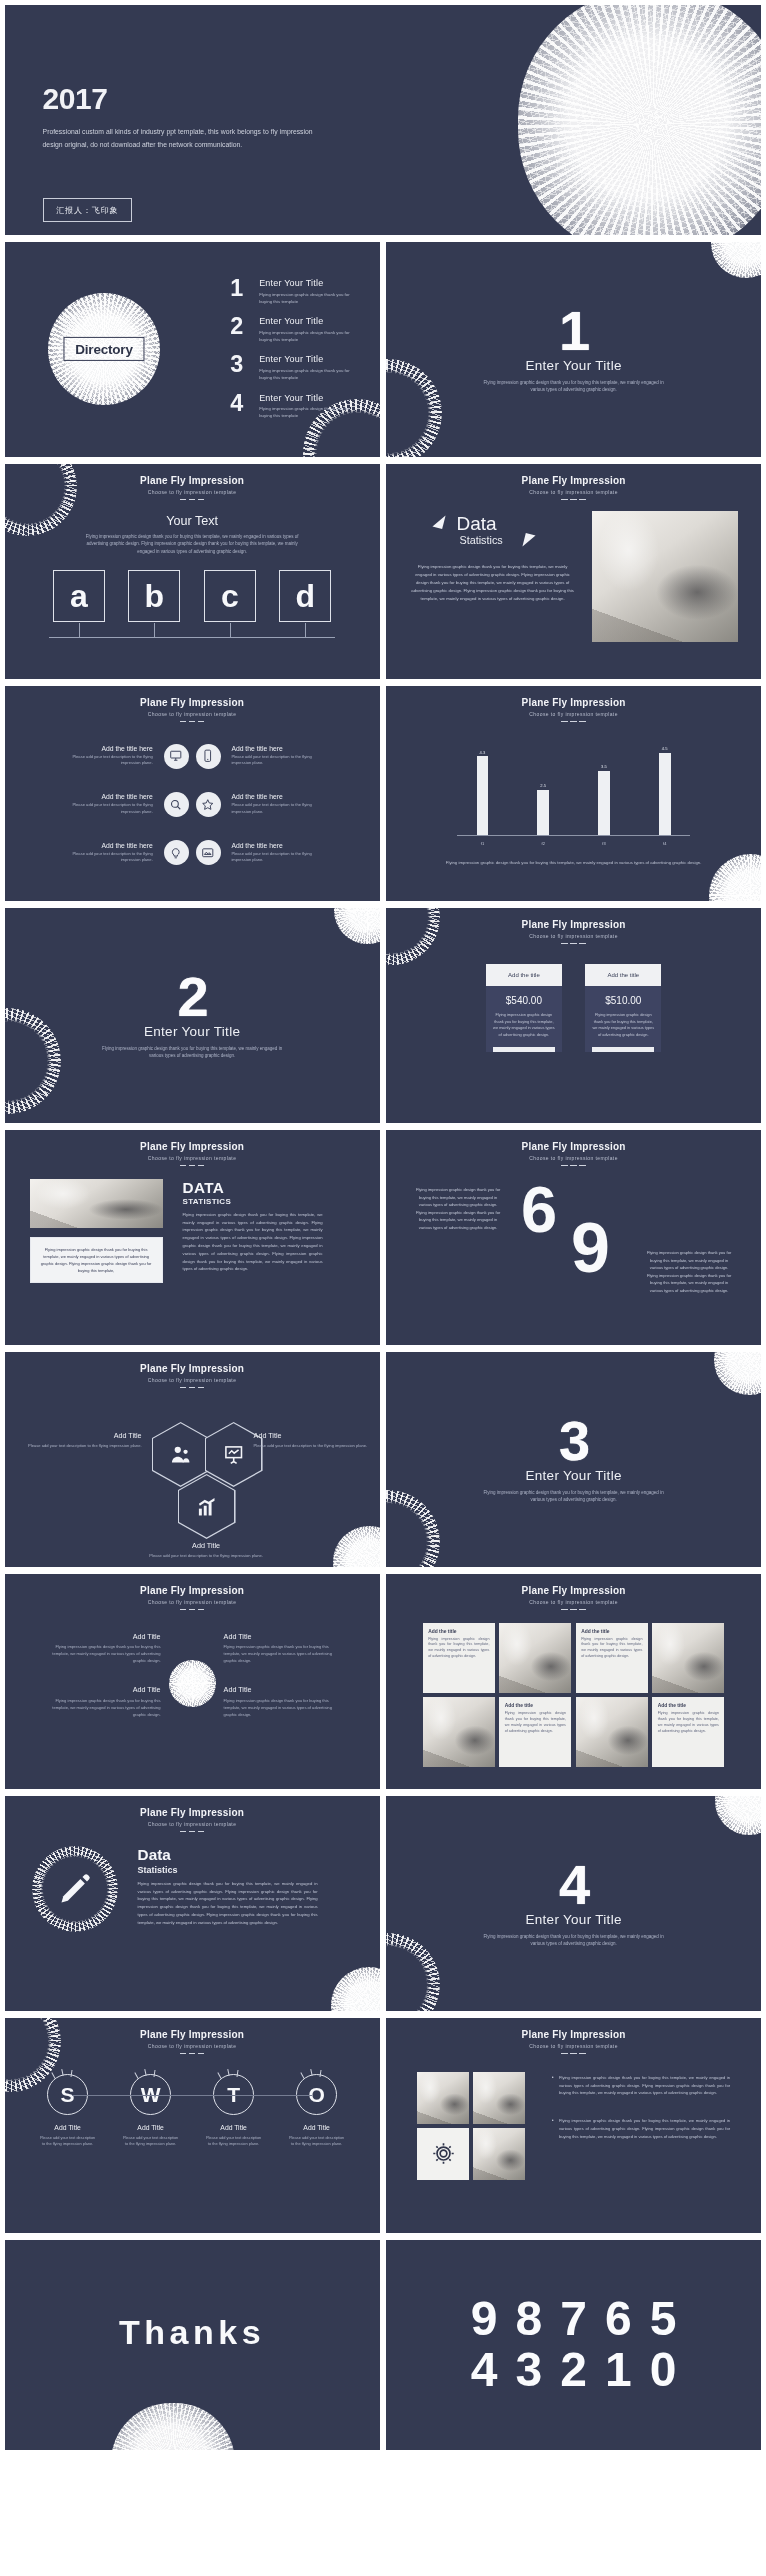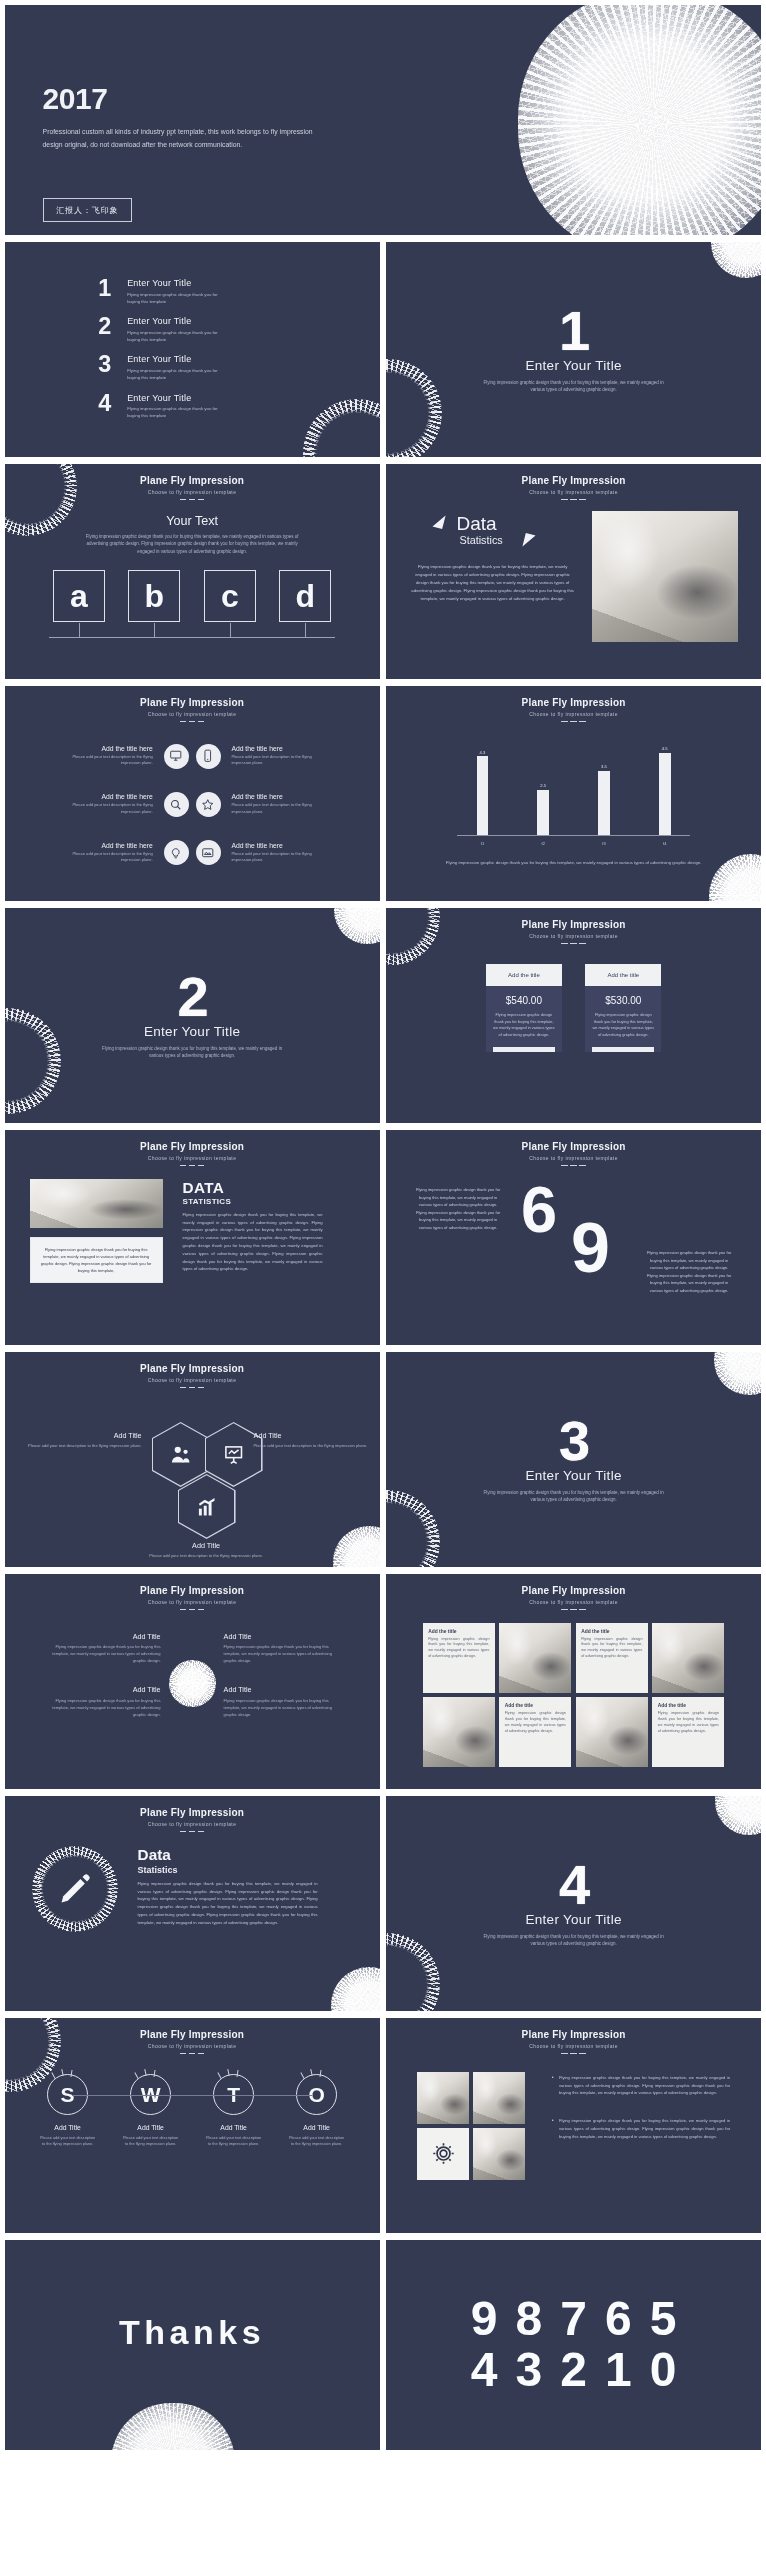--- a/index.html
+++ b/index.html
@@ -253,20 +253,24 @@
         <div class="cover-badge">汇报人：飞印象</div>
       </div>
     </div>
   </div>
 
   <div class="row">
 
     <div class="slide half">
       <div class="ringball" style="right:-31px;bottom:-50px;width:108px;height:108px;"></div>
       <div class="dir-wrap">
+        <div class="dir-circle">
+          <div class="ball" style="position:absolute;inset:0;"></div>
+          <div class="dir-label">Directory</div>
+        </div>
         <div class="dir-list">
           <div class="dir-item">
             <div class="dir-num">1</div>
             <div>
                 <div class="dir-t">Enter Your Title</div>
                  <div class="dir-d">Flying impression graphic design thank you for buying this template</div>
               </div>
           </div>
           <div class="dir-item">
             <div class="dir-num">2</div>
@@ -526,21 +530,21 @@
           <div class="phead">Add the title</div>
           <div class="pbody">
             <div class="pprice">$540.00</div>
             <div class="pdesc">Flying impression graphic design thank you for buying this template, we mainly engaged in various types of advertising graphic design.</div>
             <div class="pfoot"></div>
           </div>
         </div>
         <div class="pcard">
           <div class="phead">Add the title</div>
           <div class="pbody">
-            <div class="pprice">$530.00</div>
+            <div class="pprice">$510.00</div>
             <div class="pdesc">Flying impression graphic design thank you for buying this template, we mainly engaged in various types of advertising graphic design.</div>
             <div class="pfoot"></div>
           </div>
         </div>
       </div>
     </div>
   </div>
 
   <div class="row">
 

